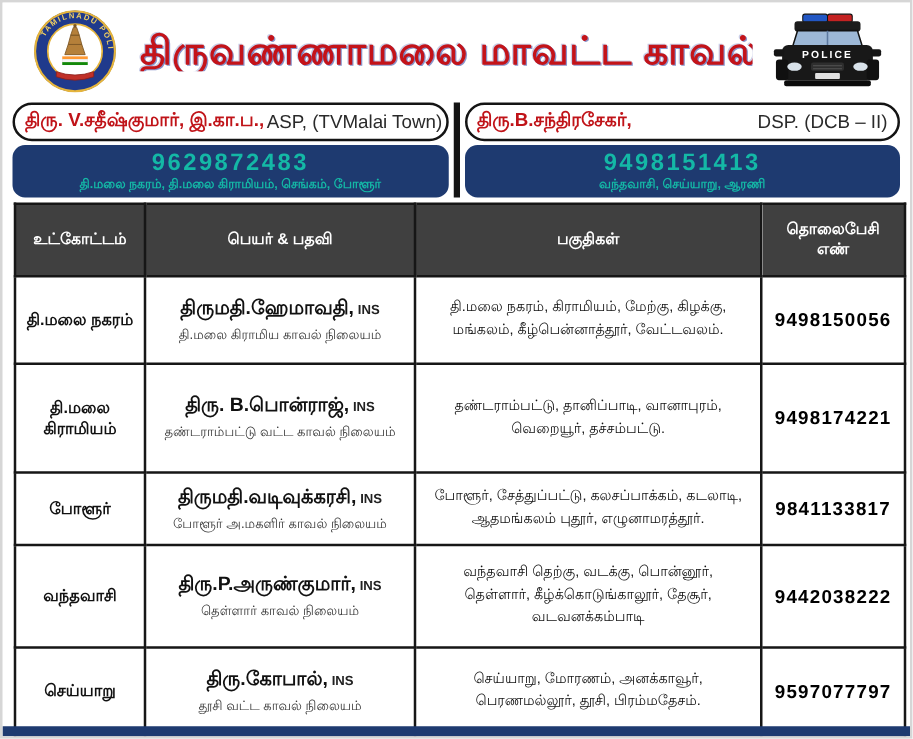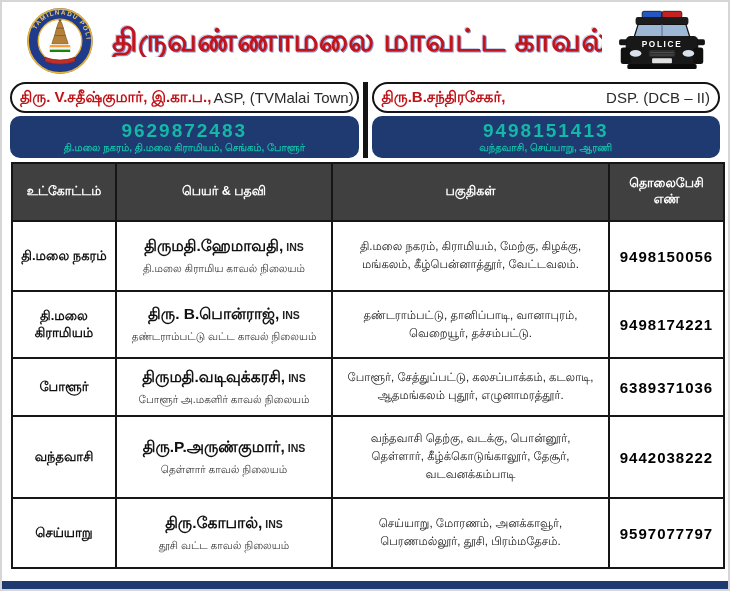--- a/index.html
+++ b/index.html
@@ -105,21 +105,21 @@
     font-size:12.5px; font-weight:bold;
     height:30px; padding:12px;margin-top:44px;
   }
   .cell-sub { font-size:13px; font-weight:bold; color:#111111; }
   .cell-name .nm { font-size:15.5px; font-weight:bold; color:#111111; }
   .cell-name .rank { font-size:10.5px; font-weight:bold; color:#222222; margin-left:3px; }
   .cell-name .station { font-size:10.5px; color:#333333; margin-top:5px; }
   .cell-areas { font-size:11.5px; color:#111111; line-height:1.55; padding:0 10px; }
   .cell-phone { font-size:15px; font-weight:bold; color:#000000; letter-spacing:1px;border-radius:15px; }
 
-  tr.r0 { height:70px; } tr.r1 { height:67px; } tr.r2 { height:58px; }
+  tr.r0 { height:70px; } tr.r1 { height:87px; } tr.r2 { height:58px; }
   tr.r3 { height:82px; } tr.r4 { height:70px; }
 
   
   .bottom-strip {
     position:absolute; left:0; right:0; bottom:0;
     height:8px; background:#1e3a70;
   }
 </style>
 </head>
 <body>
@@ -251,21 +251,21 @@
       <td class="cell-phone">9498174221</td>
     </tr>
 
     <tr class="r2">
       <td class="cell-sub">போளூர்</td>
       <td class="cell-name">
         <span class="nm">திருமதி.வடிவுக்கரசி,</span><span class="rank">INS</span>
         <div class="station">போளூர் அ.மகளிர் காவல் நிலையம்</div>
       </td>
       <td class="cell-areas">போளூர், சேத்துப்பட்டு, கலசப்பாக்கம், கடலாடி, ஆதமங்கலம் புதூர், எழுனாமரத்தூர்.</td>
-      <td class="cell-phone">6389371036</td>
+      <td class="cell-phone">9841133817</td>
     </tr>
 
     <tr class="r3">
       <td class="cell-sub">வந்தவாசி</td>
       <td class="cell-name">
         <span class="nm">திரு.P.அருண்குமார்,</span><span class="rank">INS</span>
         <div class="station">தெள்ளார் காவல் நிலையம்</div>
       </td>
       <td class="cell-areas">வந்தவாசி தெற்கு, வடக்கு, பொன்னூர், தெள்ளார், கீழ்க்கொடுங்காலூர், தேசூர், வடவனக்கம்பாடி</td>
       <td class="cell-phone">9442038222</td>

